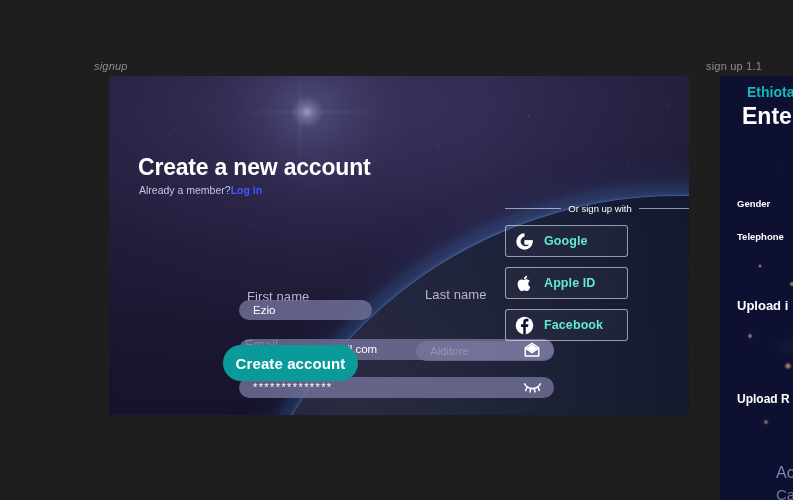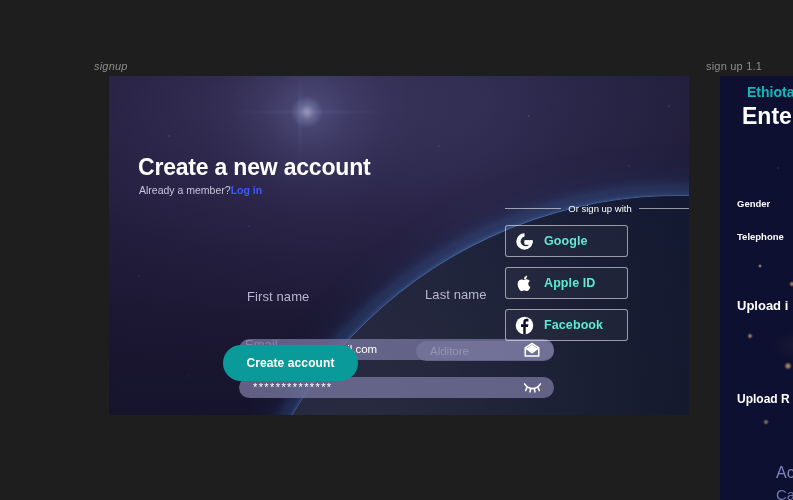--- a/index.html
+++ b/index.html
@@ -231,21 +231,21 @@
 
   #create-btn {
     position: absolute;
     left: 114px; top: 269px;
     width: 135px; height: 36px;
     background: #0a9a9a;
     color: #ffffff;
     border: none;
     border-radius: 18px;
     font-family: "Liberation Sans", sans-serif;
-    font-size: 12px;
+    font-size: 15px;
     font-weight: bold;
     cursor: pointer;
     letter-spacing: .1px;
   }
 
   
   #social-col { position: absolute; left: 396px; top: 125px; width: 190px; }
 
   #divider-row {
     position: relative;
@@ -410,20 +410,21 @@
 
     <div class="card-content">
 
       <div id="headline">Create a new account</div>
 
       <div id="subline">
         <span>Already a member?</span><a id="login-link" href="#">Log in</a>
       </div>
 
       <div class="field-label" id="lbl-first">First name</div>
+      <input class="input-pill" id="in-first" type="text" value="Ezio" style="">
 
       <div class="field-label" id="lbl-last">Last name</div>
       <input class="input-pill" id="in-last" type="text" value="Alditore" style="">
 
       <div class="field-label" id="lbl-email">Email</div>
       <input class="input-pill" id="in-email" type="text" value="Ezioalditore@gmail.com" style="">
       <svg id="icon-email" viewBox="0 0 24 24">
         <path d="M3 9.2 L12 3.2 L21 9.2 L21 20 L3 20 Z" fill="none" stroke="#ffffff" stroke-width="2" stroke-linejoin="round"></path>
         <path d="M3 9.2 L12 15.4 L21 9.2" fill="none" stroke="#ffffff" stroke-width="2" stroke-linejoin="round"></path>
         <path d="M4.6 9.9 L12 4.8 L19.4 9.9 L12 14.6 Z" fill="#ffffff"></path>

